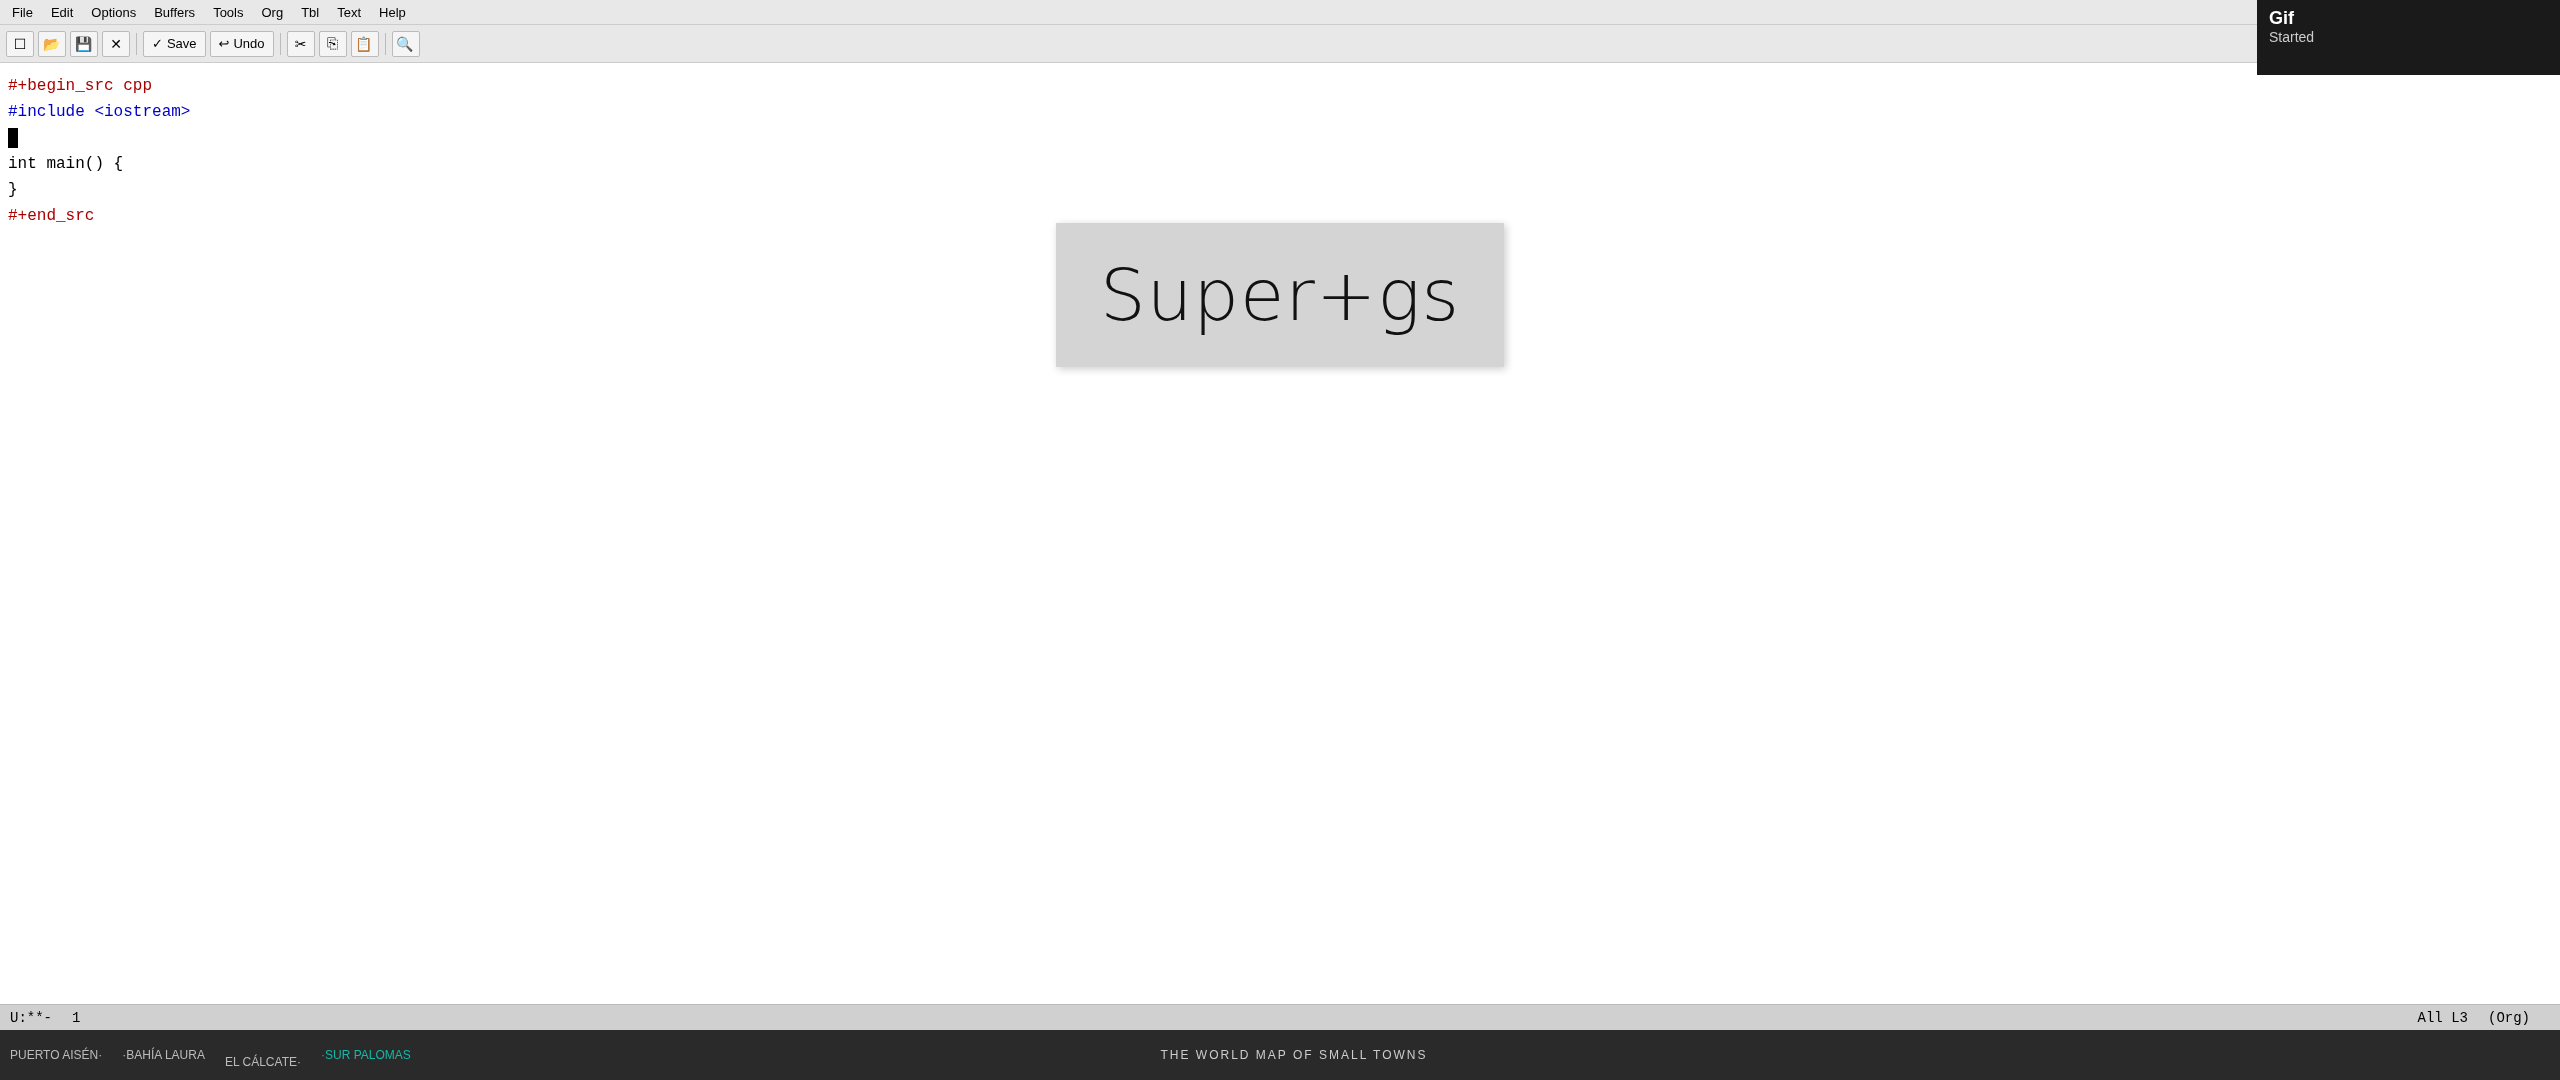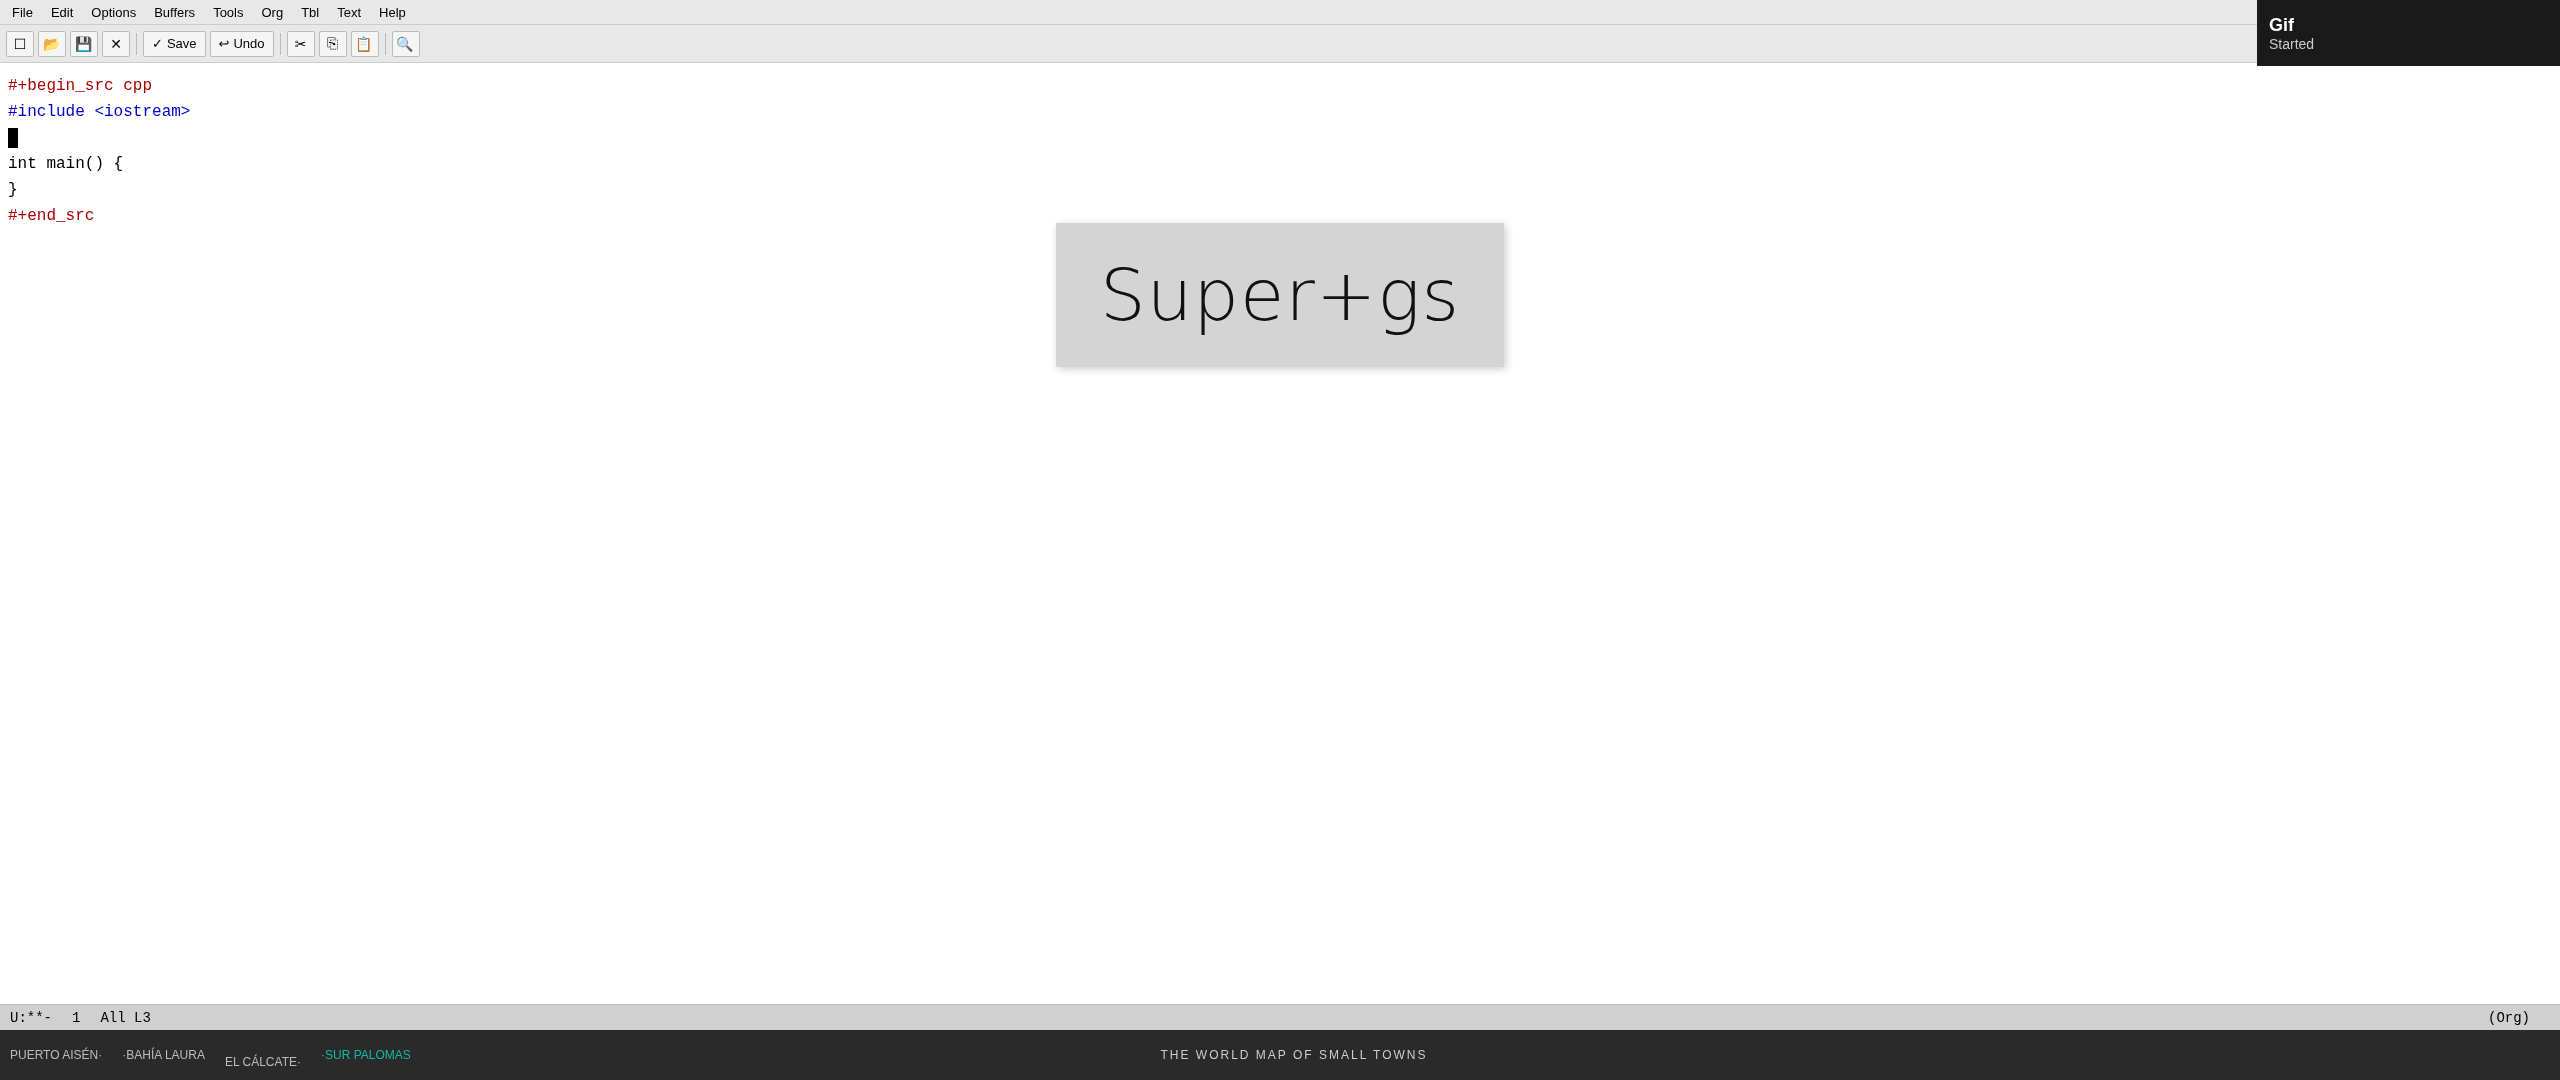--- a/index.html
+++ b/index.html
@@ -196,26 +196,25 @@
       gap: 20px;
       align-items: center;
     }
 
     
     #gif-started {
       position: absolute;
       top: 0;
       right: 0;
       width: 303px;
-      height: 66px;
+      height: 75px;
       background: #1a1a1a;
       color: #fff;
       display: flex;
       flex-direction: column;
-      justify-content: center;
       padding: 8px 12px;
     }
 
     .gif-title {
       font-size: 18px;
       font-weight: bold;
       color: #ffffff;
     }
 
     .gif-subtitle {
@@ -287,21 +286,21 @@
   </div>
 
   <div id="key-overlay">
     <span>Super+gs</span>
   </div>
 </div>
 
 <div id="statusbar">
   <span class="status-item">U:**-</span>
   <span class="status-item">1</span>
-  <span style="flex:1; text-align:left;" class="status-item">All L3</span>
+  <span style="flex:1; text-align:right;" class="status-item">All L3</span>
   <span class="status-item">(Org)</span>
 </div>
 
 <div id="taskbar">
   <div class="taskbar-content">
     <span style="color:#bbb; font-size:12px;">PUERTO AISÉN·</span>
     <span style="color:#bbb; font-size:12px;">·BAHÍA LAURA</span>
     <span style="color:#bbb; font-size:12px;margin-top:13px;">EL CÁLCATE·</span>
     <span style="color:#14b8a6; font-size:12px;">·SUR PALOMAS</span>
     <span style="position:absolute; left:50%; transform:translateX(-50%); color:#ccc; font-size:12px; letter-spacing:2px;margin-left:14px;">THE WORLD MAP OF SMALL TOWNS</span>

